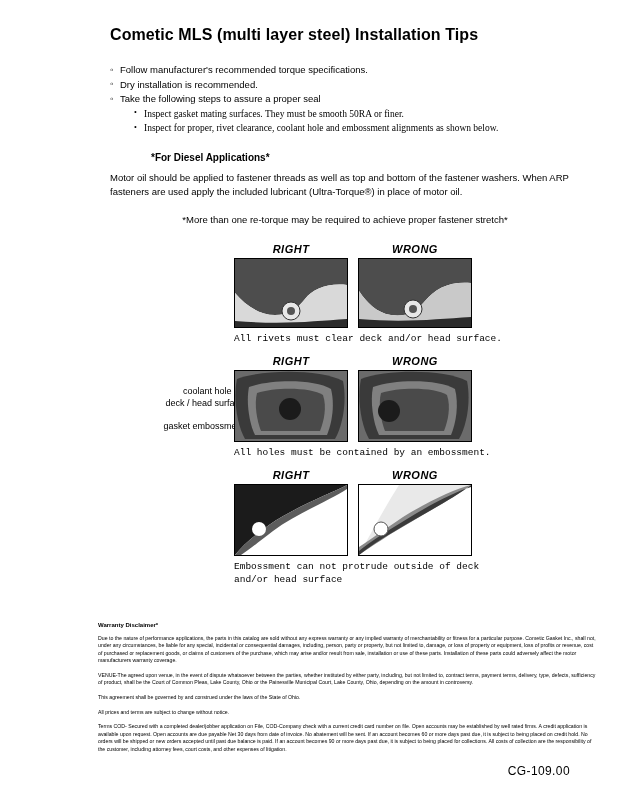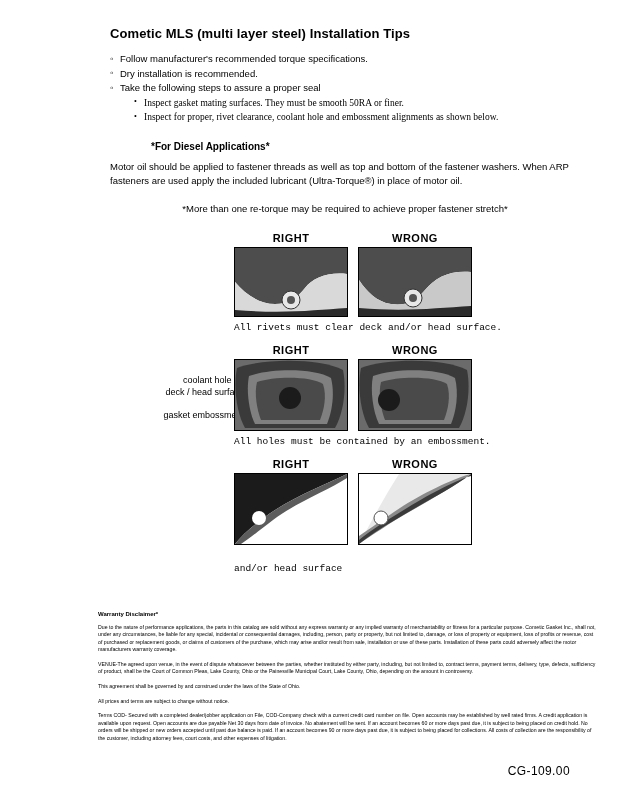--- a/index.html
+++ b/index.html
@@ -16,23 +16,23 @@
     overflow: hidden;
   }
   .page {
     position: relative;
     width: 618px;
     height: 800px;
     box-sizing: border-box;
     padding: 26px 38px 0 38px;
   }
   h1.title {
-    font-size: 13px;
+    font-size: 16px;
     font-weight: bold;
-    margin: 0 0 11px 72px;
+    margin: 0 0 19px 72px;
     letter-spacing: 0.1px;
   }
   ul.bullets {
     list-style: none;
     margin: 0;
     padding: 0 0 0 72px;
   }
   ul.bullets > li {
     font-size: 9.5px;
     line-height: 14.5px;
@@ -90,20 +90,21 @@
     margin-top: 18px;
     position: relative;
   }
   .fig-block {
     position: relative;
     margin-left: 196px;
   }
   .fig-row {
     display: flex;
     gap: 10px;
+    font-style: italic;
   }
   .fig {
     width: 114px;
   }
   .fig-label {
     text-align: center;
     font-size: 11px;
     font-weight: bold;
     letter-spacing: 0.5px;
     margin-bottom: 3px;
@@ -287,21 +288,21 @@
               <path d="M0 0 H112 C90 16 56 34 30 50 C18 58 8 64 0 70 Z" fill="#e9e9e9"></path>
               <path d="M0 0 H40 C26 22 12 48 0 70 Z" fill="#ffffff"></path>
               <path d="M112 0 C90 16 56 34 30 50 C18 58 8 64 0 70 L0 62 C12 54 26 44 44 32 C70 16 96 4 112 0 Z" fill="#8a8a8a"></path>
               <path d="M112 0 C94 14 62 30 36 46 C22 54 10 62 0 70 L0 66 C12 56 28 46 48 34 C74 18 98 6 112 2 Z" fill="#3a3a3a"></path>
               <circle cx="22" cy="44" r="7" fill="#ffffff" stroke="#555" stroke-width="1"></circle>
             </svg>
           </div>
         </div>
       </div>
       <div class="fig-cap">
-        <br>
+        <span>Embossment can not protrude outside of deck</span><br>
         <span>and/or head surface</span>
       </div>
     </div>
 
   </div>
 
   <div class="warranty">
     <h3>Warranty Disclaimer*</h3>
     <p>Due to the nature of performance applications, the parts in this catalog are sold without any express warranty or any implied warranty of merchantability or fitness for a particular purpose.  Cometic Gasket Inc., shall not, under any circumstances, be liable for any special, incidental or consequential damages, including, person, party or property, but not limited to, damage, or loss of property or equipment, loss of profits or revenue, cost of purchased or replacement goods, or claims of customers of the purchase, which may arise and/or result from sale, installation or use of these parts.  Installation of these parts could adversely affect the motor manufacturers warranty coverage.</p>
     <p>VENUE-The agreed upon venue, in the event of dispute whatsoever between the parties, whether instituted by either party, including, but not limited to, contract terms, payment terms, delivery, type, defects, sufficiency of product, shall be the Court of Common Pleas, Lake County, Ohio or the Painesville Municipal Court, Lake County, Ohio, depending on the amount in controversy.</p>

